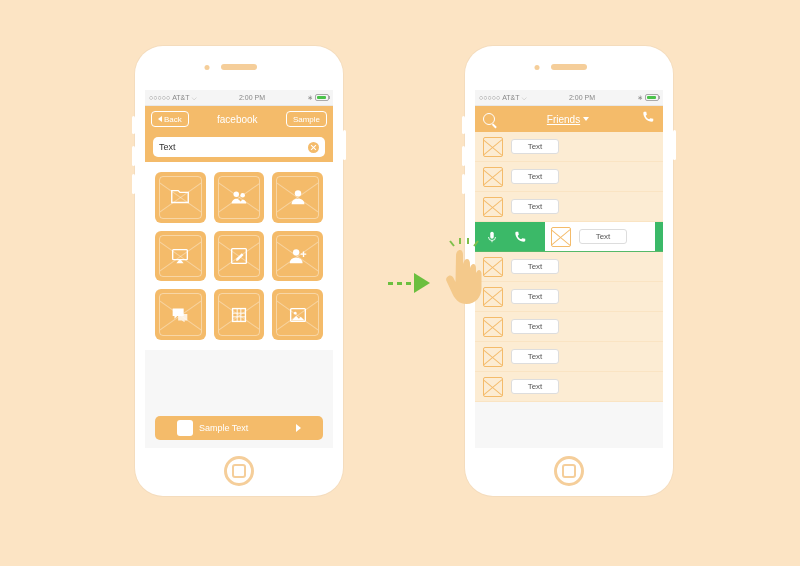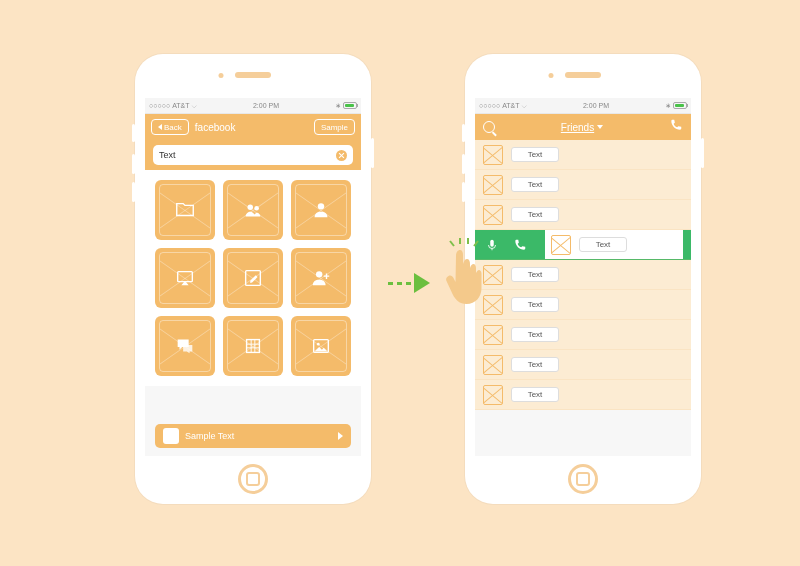--- a/index.html
+++ b/index.html
@@ -5,23 +5,23 @@
   * { box-sizing: border-box; margin: 0; padding: 0; }
   body {
     width: 800px; height: 566px;
     background: #fce4c4;
     font-family: -apple-system, Helvetica, Arial, sans-serif;
     position: relative;
     overflow: hidden;
   }
   .phone {
     position: absolute;
-    width: 236px;
+    width: 208px;
     height: 450px;
-    top: 54px;
+    top: 46px;
     background: #fff;
     border-radius: 28px;
     box-shadow: 0 0 0 1px rgba(0,0,0,0.03);
   }
   .phone.left { left: 135px; }
   .phone.right { left: 465px; }
   .earpiece {
     position: absolute; top: 18px; left: 50%; transform: translateX(-50%);
     width: 36px; height: 6px; background: #f5ce9a; border-radius: 4px;
   }
@@ -55,21 +55,21 @@
   .battery::after { content:''; position:absolute; right:-2px; top:1px; width:1px; height:3px; background:#aaa; }
   .battery::before { content:''; position:absolute; left:1px; top:1px; bottom:1px; width:9px; background:#4ac24a; border-radius:1px; }
 
   .nav-bar {
     height: 26px; background: #f4bb6a; display:flex; align-items:center; padding:0 6px; gap:6px;
   }
   .nav-pill {
     border:1px solid #fff; border-radius:4px; padding:2px 6px; font-size:8px; color:#fff;
     display:flex; align-items:center; gap:2px; height:16px;
   }
-  .nav-title { flex:1; font-size:10px; color:#fff; }
+  .nav-title { flex:1; text-align:center; font-size:10px; color:#fff; }
   .chev-left { width:0;height:0;border-top:3px solid transparent;border-bottom:3px solid transparent;border-right:4px solid #fff; }
 
   .search-row { padding:5px 8px; background:#f4bb6a; display:flex; }
   .search-box {
     flex:1; background:#fff; border-radius:5px; height:20px; display:flex; align-items:center;
     padding:0 6px; font-size:9px; color:#333; justify-content:space-between;
   }
   .clear-dot { width:11px; height:11px; background:#f4bb6a; border-radius:50%; position:relative; }
   .clear-dot::before, .clear-dot::after {
     content:''; position:absolute; left:5px; top:2px; width:1px; height:7px; background:#fff;
@@ -90,21 +90,21 @@
   .xbox::before, .xbox::after {
     content:''; position:absolute; background:rgba(255,255,255,0.35);
   }
   .xbox::before { width:140%; height:1px; top:50%; left:-20%; transform:rotate(35deg); }
   .xbox::after { width:140%; height:1px; top:50%; left:-20%; transform:rotate(-35deg); }
   .xframe { position:absolute; inset:4px; border:1px solid rgba(255,255,255,0.4); border-radius:4px; overflow:hidden; }
 
   .bottom-bar {
     position:absolute; bottom:8px; left:10px; right:10px; height:24px;
     background:#f4bb6a; border-radius:5px; display:flex; align-items:center;
-    padding:0 8px; color:#fff; font-size:9px; gap:6px;
+    padding:0 22px; color:#fff; font-size:9px; gap:6px;
   }
   .bb-thumb { width:16px; height:16px; background:#fff; border-radius:3px; }
   .bb-chev { margin-left:auto; width:0;height:0;border-top:4px solid transparent;border-bottom:4px solid transparent;border-left:5px solid #fff; }
 
   
   .header2 {
     height:26px; background:#f4bb6a; display:flex; align-items:center; padding:0 8px; color:#fff;
   }
   .h2-title { flex:1; text-align:center; font-size:10px; display:flex; align-items:center; justify-content:center; gap:3px;text-decoration:underline; }
   .tri-down { width:0;height:0;border-left:3px solid transparent;border-right:3px solid transparent;border-top:4px solid #fff; }

